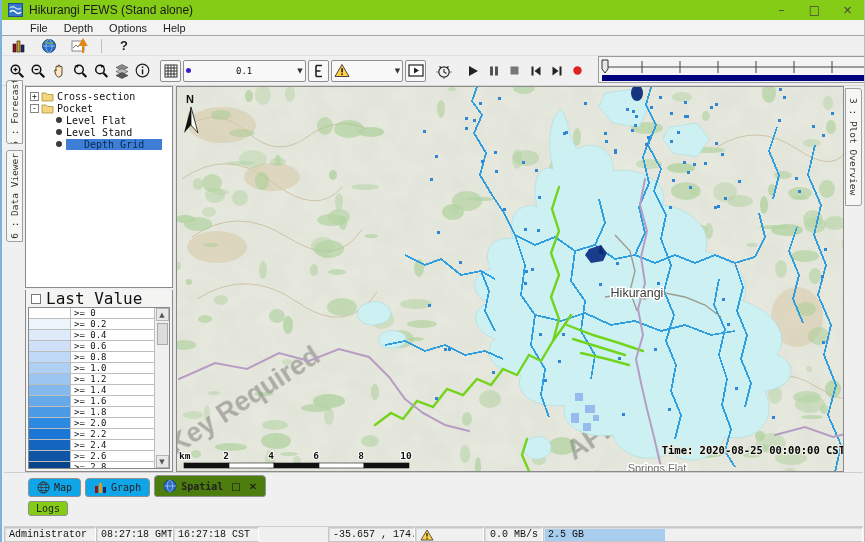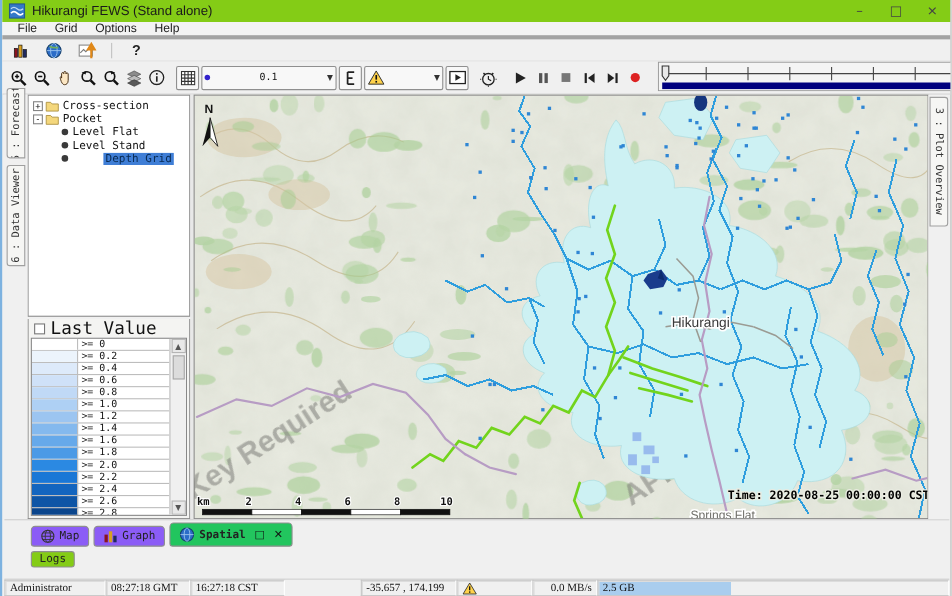--- a/index.html
+++ b/index.html
@@ -10,22 +10,22 @@
 
   
   .titlebar { height:20px; background:#84cc16; display:flex; align-items:center; padding-left:6px; }
   .app-icon { width:15px; height:14px; margin-right:6px; flex:none; }
   .title-text { font-size:12px; color:#1a1a1a; }
   .win-controls { margin-left:auto; display:flex; height:100%; }
   .win-btn { width:33px; height:100%; display:flex; align-items:center; justify-content:center;
              color:#444; font-size:12px; font-family:"DejaVu Sans", sans-serif; }
 
   
-  .menubar { height:16px; background:#f3f3f3; display:flex; align-items:center; padding-left:6px;
-             border-bottom:4px solid #a3a3a3; }
+  .menubar { height:16px; background:#f3f3f3; display:flex; align-items:center; padding-left:20px;
+             border-bottom:1px solid #a3a3a3; }
   .menu-item { padding:0 8px; font-size:11px; color:#222; }
 
   
   .toolbar1 { height:20px; background:#f0f0f0; display:flex; align-items:center; padding-left:6px; gap:8px;
               border-bottom:1px solid #e0e0e0; }
   .t1btn { width:22px; height:18px; display:flex; align-items:center; justify-content:center; }
   .vsep { width:1px; height:14px; background:#c0c0c0; margin:0 3px; }
   .help-q { font-weight:bold; font-size:13px; color:#222; }
 
   
@@ -53,21 +53,21 @@
   .vtab-r span { writing-mode:vertical-rl; white-space:nowrap; }
 
   .left-panel { width:148px; flex:none; display:flex; flex-direction:column; background:#f0f0f0; }
   .tree-box { height:202px; background:#fff; border:1px solid #8a8a8a; overflow:hidden; padding:3px 0 0 2px; }
   .tree-row { display:flex; align-items:center; height:12px; font-family:"DejaVu Sans Mono", monospace;
               font-size:10px; color:#111; white-space:nowrap; }
   .expander { width:9px; height:9px; border:1px solid #848484; background:#fff; font-size:8px; line-height:7px;
               text-align:center; margin:0 2px; flex:none; font-family:"DejaVu Sans Mono", monospace; }
   .folder { width:13px; height:11px; margin-right:3px; flex:none; }
   .bullet { width:6px; height:6px; border-radius:50%; background:#3a3a3a; margin:0 4px 0 2px; flex:none; } .indent2 { margin-left:26px; }
-  .sel { color:#082a52; padding:0 2px;margin-left:28px; }
+  .sel { color:#082a52; padding:0 18px; }
 
   .legend-box { flex:1; background:#f4f4f2; border:1px solid #8a8a8a; border-top:none; margin-top:2px;
                 display:flex; flex-direction:column; overflow:hidden; }
   .legend-head { height:17px; display:flex; align-items:center; padding-left:5px; gap:5px;
                  font-family:"DejaVu Sans Mono", monospace; font-size:16px; color:#111; }
   .checkbox { width:10px; height:10px; border:1px solid #777; background:#fff; flex:none; }
   .legend-table { flex:1; background:#fff; border:1px solid #888; margin:0 2px 2px 2px; position:relative; overflow:hidden; }
   .lg-rows { position:absolute; top:0; left:0; right:15px; }
   .lg-row { display:flex; height:11px; border-bottom:1px solid #bdbdbd; }
   .lg-swatch { width:42px; border-right:1px solid #bdbdbd; flex:none; }
@@ -81,33 +81,33 @@
   .sc-arrow.down { margin-top:auto; }
 
   .splitter { width:3px; background:#e8e8e8; flex:none; }
   .map-panel { flex:1; border:1px solid #8a8a8a; background:#e9ebe1; overflow:hidden; position:relative; }
   .map-panel svg { display:block; }
 
   
   .bottombar { position:absolute; left:2px; right:1px; bottom:16px; height:54px; background:#f0f0f0; border-top:1px solid #cfcfcf; }
   .doc-tabs { display:flex; align-items:flex-end; height:24px; padding-left:24px; gap:4px; }
   .doc-tab { display:flex; align-items:center; gap:4px; border:1px solid #8f8f8f; border-radius:4px 4px 3px 3px;
-             background:#8b5cf6; height:19px; padding:0 8px; font-family:"DejaVu Sans Mono", monospace;
+             background:#0ea5e9; height:19px; padding:0 8px; font-family:"DejaVu Sans Mono", monospace;
              font-size:10px; color:#222; }
-  .doc-tab.active { background:#22c55e; height:22px; font-weight:bold; }
+  .doc-tab.active { background:#4d7c0f; height:22px; font-weight:bold; }
   .tab-ctl { font-size:10px; color:#111; margin-left:4px; font-family:"DejaVu Sans", sans-serif; font-weight:bold; }
   .logs-row { padding:4px 0 0 24px; }
   .logs-btn { display:inline-block; border:1px solid #8f8f8f; border-radius:3px; background:#84cc16;
               font-family:"DejaVu Sans Mono", monospace; font-size:10px; padding:1px 7px; color:#222; }
 
   
   .statusbar { position:absolute; left:2px; right:1px; bottom:0; height:16px; display:flex; background:#f0f0f0;
                border-top:1px solid #d0d0d0; }
   .st-cell { border:1px solid #c6c6c6; border-right-color:#ffffff; box-shadow:inset 1px 1px 0 #dcdcdc;
-             font-family:Liberation Serif, serif; font-size:10px; color:#111;
+             font-family:Liberation Mono, monospace; font-size:10px; color:#111;
              display:flex; align-items:center; padding:0 4px; white-space:nowrap; overflow:hidden; flex:none; }
   .st-user { width:92px; } .st-time { width:272px; } .st-gmt { width:77px; } .st-cst { width:86px; }
   .st-mode { width:69px;margin-top:32px; } .st-coord { width:87px; } .st-warn { width:69px; }
   .st-rate { width:59px; justify-content:flex-end; }
   .st-mem { flex:1; background:linear-gradient(to right,#a9cdee 0 38%,#f0f0f0 38%); justify-content:flex-start; }
 </style>
 </head>
 <body>
 
 <div class="titlebar">
@@ -119,21 +119,21 @@
   <span class="title-text">Hikurangi FEWS  (Stand alone)</span>
   <div class="win-controls">
     <div class="win-btn">–</div>
     <div class="win-btn">□</div>
     <div class="win-btn">×</div>
   </div>
 </div>
 
 <div class="menubar">
   <span class="menu-item">File</span>
-  <span class="menu-item">Grid</span>
+  <span class="menu-item">Depth</span>
   <span class="menu-item">Options</span>
   <span class="menu-item">Help</span>
 </div>
 
 <div class="toolbar1">
   <div class="t1btn">
     <svg width="16" height="16" viewBox="0 0 16 16">
       <rect x="2" y="6" width="3" height="8" fill="#8a1420" stroke="#111" stroke-width="0.6"></rect>
       <rect x="6" y="3" width="3" height="11" fill="#d8a020" stroke="#111" stroke-width="0.6"></rect>
       <rect x="10" y="7" width="3" height="7" fill="#202a60" stroke="#111" stroke-width="0.6"></rect>

